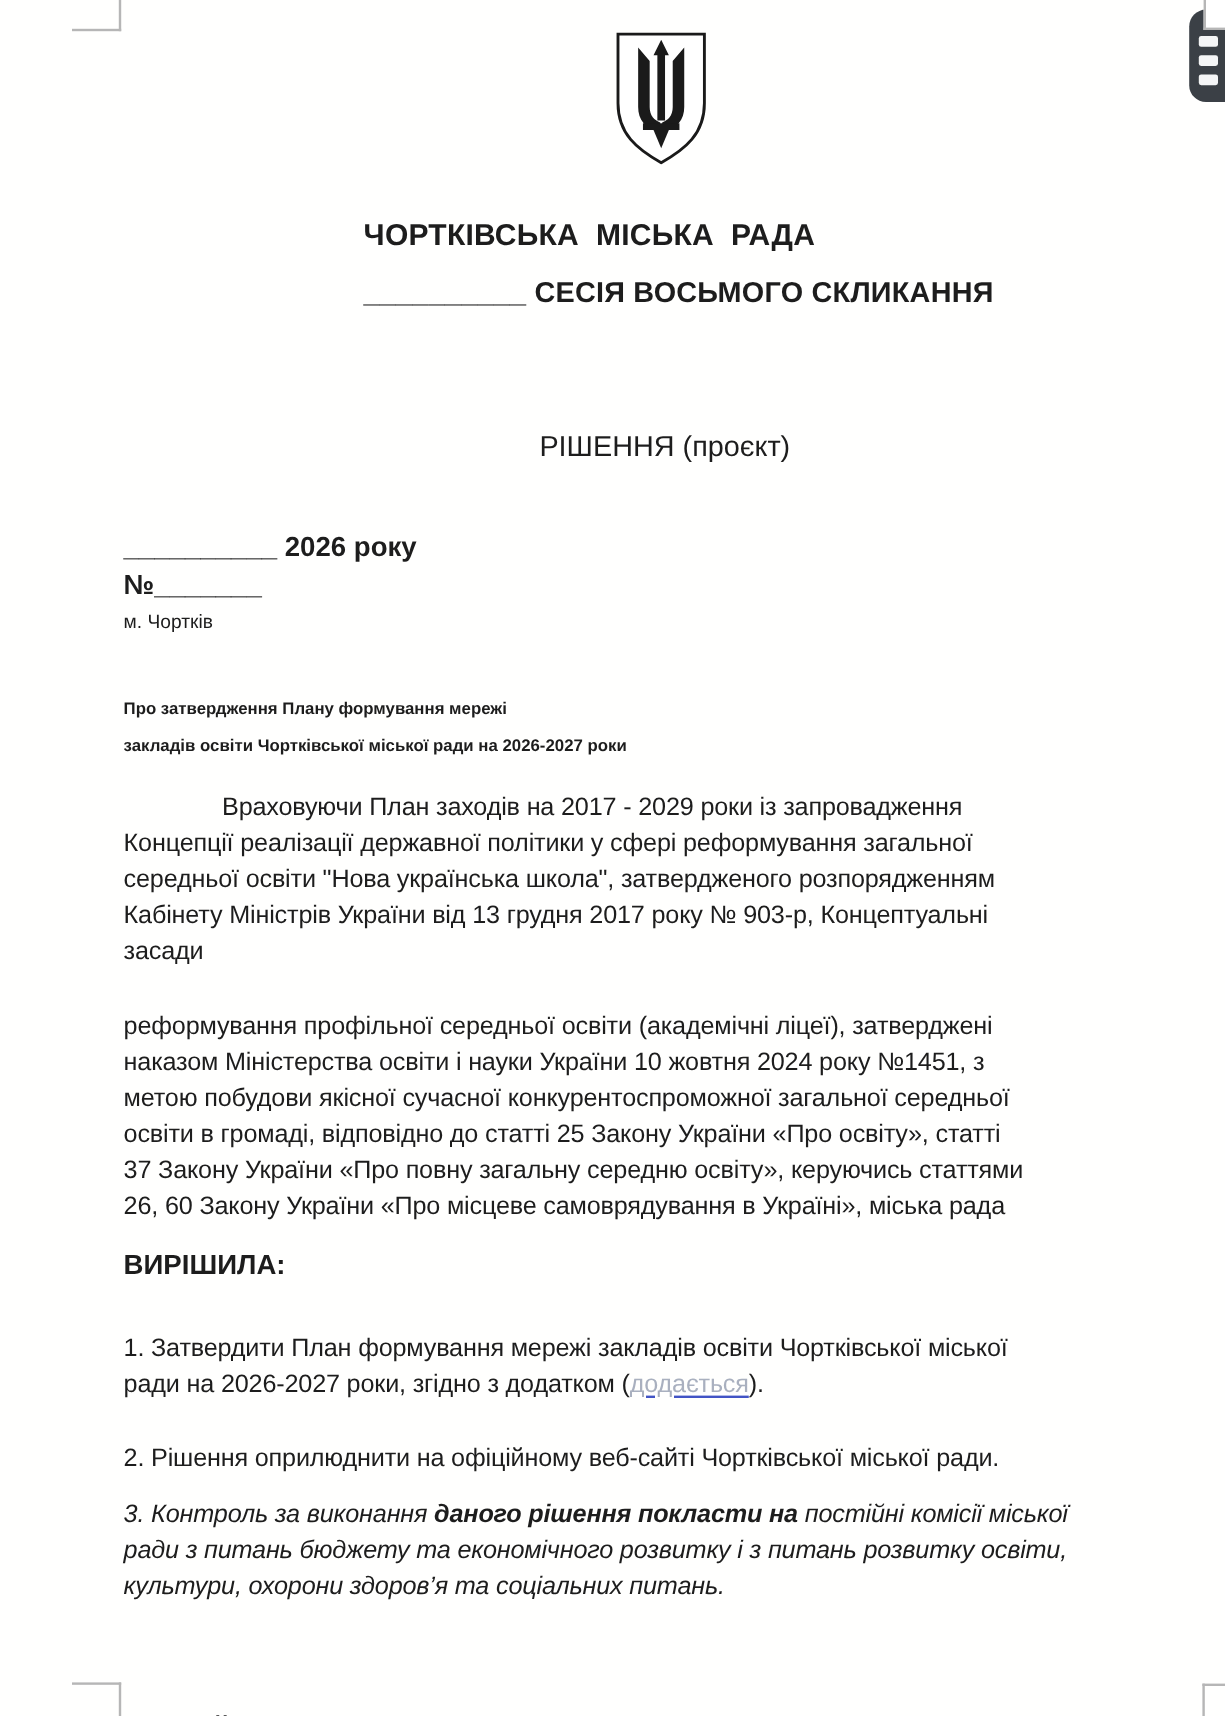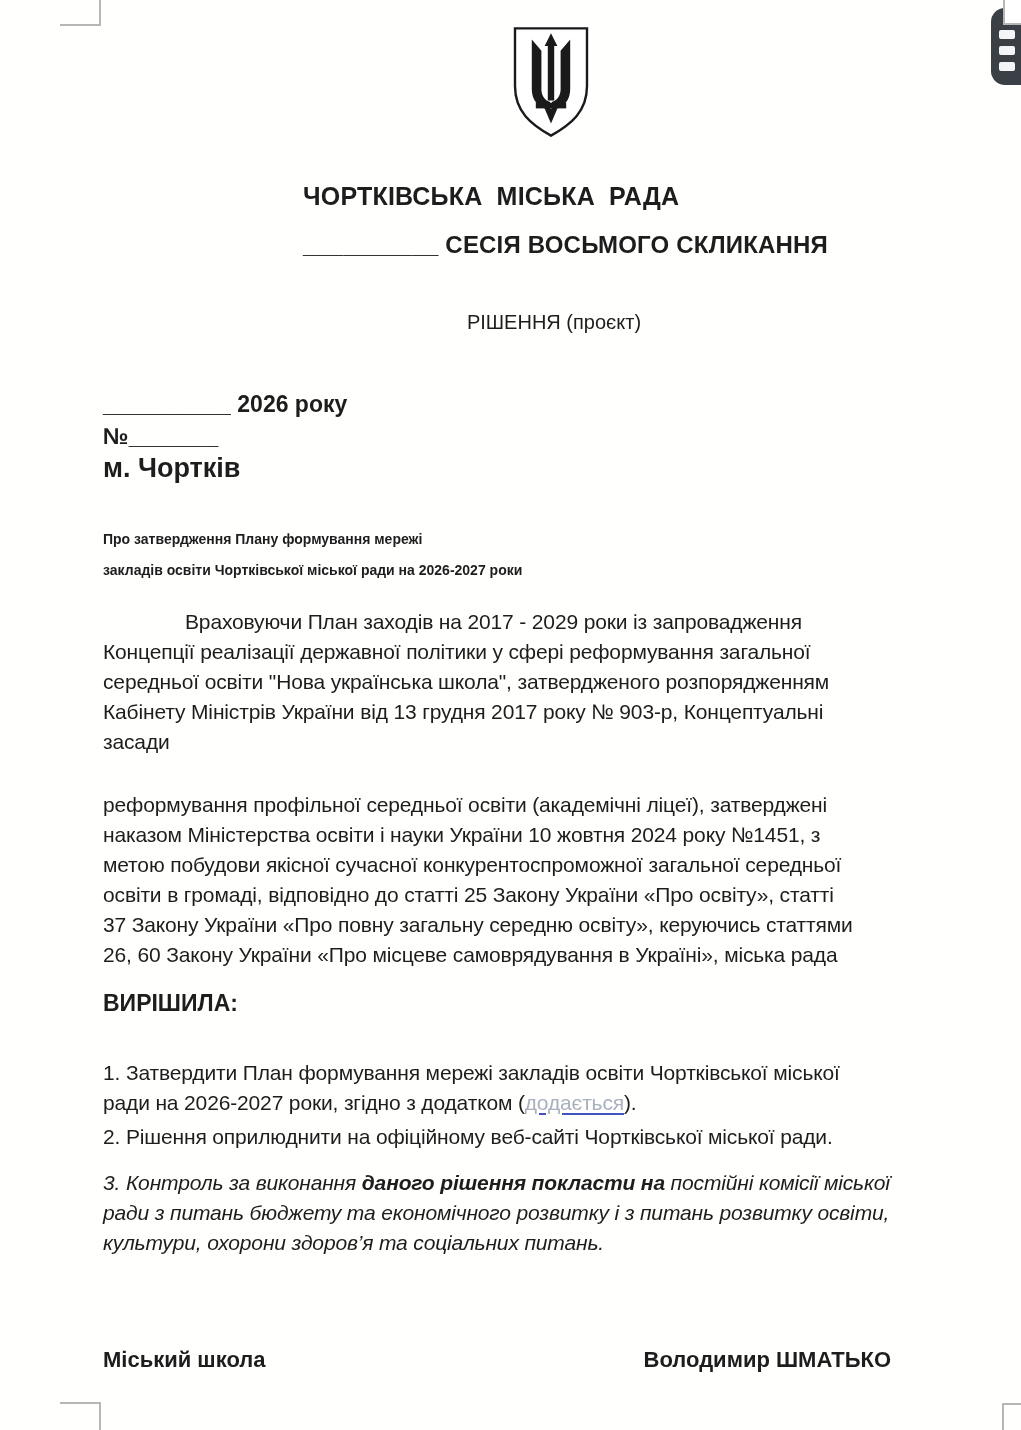--- a/index.html
+++ b/index.html
@@ -44,37 +44,37 @@
 
   .content { position: absolute; inset: 0; padding: 12px 36px 0 103px; }
 
   .header-block {
     margin: 152px 0 0 200px;
     font-weight: bold; white-space: pre-line;
   }
   .org-name   { font-size: 25px; line-height: 29px; word-spacing: 7px; letter-spacing: 0.2px; }
   .session-ln { font-size: 24px; line-height: 31px; letter-spacing: 0.2px; }
 
-  .doc-type { margin-top: 29px; text-align: center; font-size: 20px; line-height: 30px; padding-left: 20px; }
+  .doc-type { margin-top: 80px; text-align: center; font-size: 24px; line-height: 30px; padding-left: 20px; }
 
   .date-row { display: flex; justify-content: space-between; margin-top: 51px;
               font-weight: bold; font-size: 23px; line-height: 32px; flex-direction: column; }
   .date-row .doc-number { margin-right: 146px; }
-  .city { font-weight: bold; font-size: 27px; line-height: 32px; }
+  .city { font-weight: normal; font-size: 16px; line-height: 32px; }
 
   .doc-title { margin-top: 40px; font-weight: bold; font-size: 14px; line-height: 31px; white-space: pre-line; }
 
   .para { font-size: 21px; line-height: 30px; white-space: pre-line; letter-spacing: -0.15px; }
   .para-1 { margin-top: 21px; text-indent: 82px; }
   .para-2 { margin-top: 33px; }
 
   .decided { margin-top: 18px; font-weight: bold; font-size: 23px; line-height: 30px; }
 
   .item-1 { margin-top: 40px; }
-  .item-2 { margin-top: 4px; }
+  .item-2 { margin-top: 32px; }
   .item-3 { margin-top: 16px; font-style: italic; }
   .item-3 .bold-span { font-weight: bold; }
 
   .doc-link {
     color: #a9b0bf;
     text-decoration: underline;
     text-decoration-color: #4254c5;
     text-decoration-thickness: 2px;
     text-underline-offset: 3px;
     cursor: pointer;

